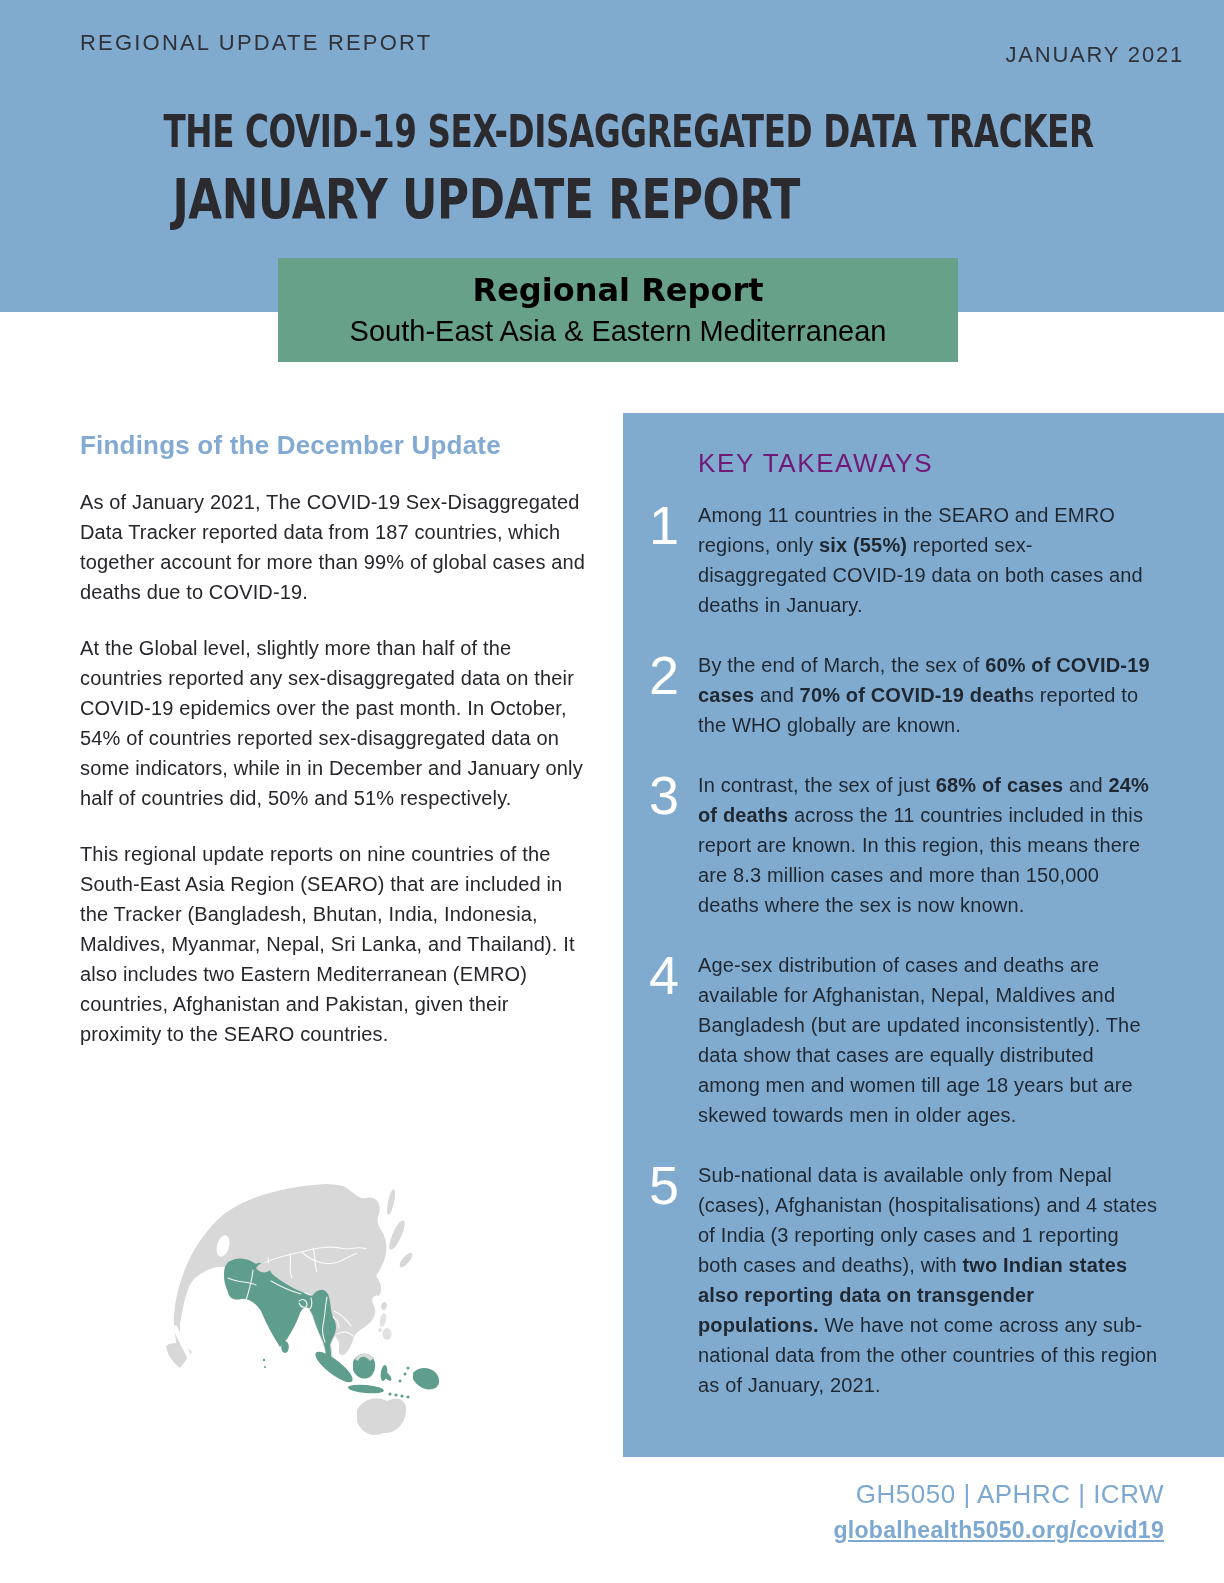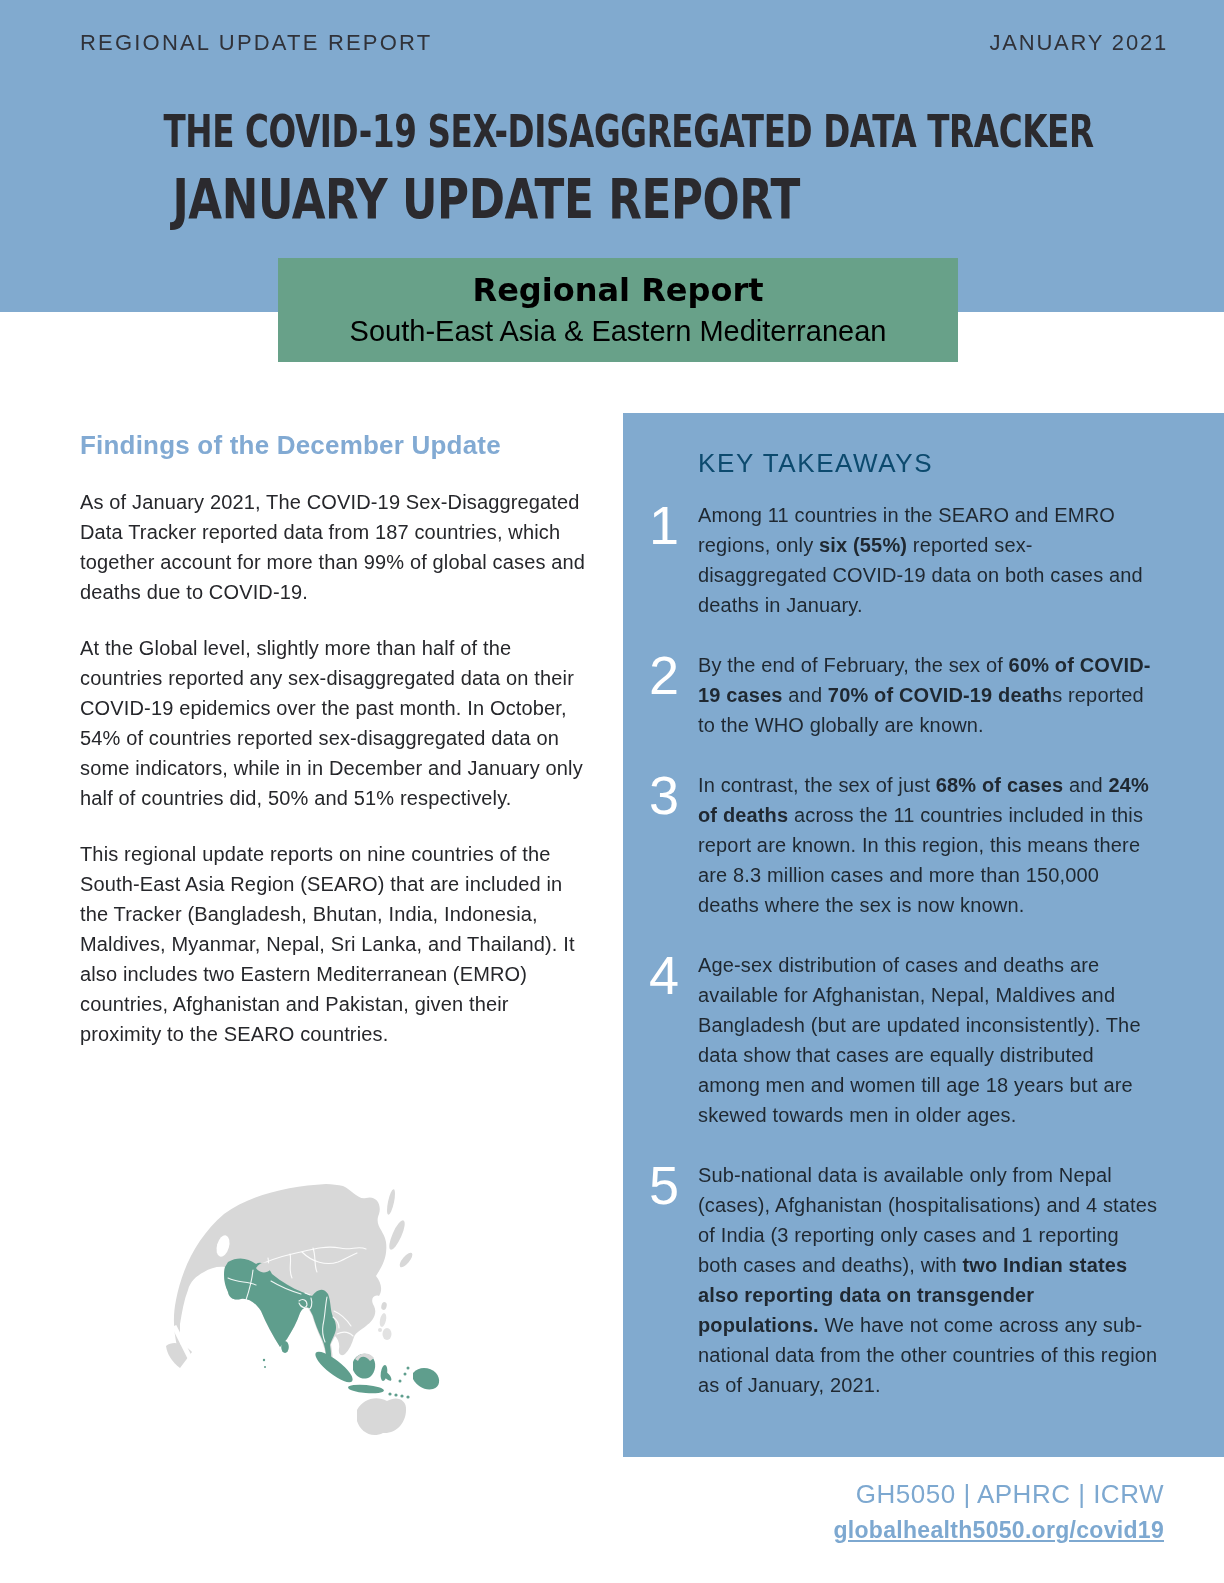--- a/index.html
+++ b/index.html
@@ -7,21 +7,21 @@
     --footer-blue:#7da8d0; --map-land:#d8d8d8; --map-land-light:#e2e2e2;
     --map-green:#5f9e8d; --title-dark:#2b2a2e; --body-dark:#26272b; --panel-text:#1f2831;
   }
   *{margin:0;padding:0;box-sizing:border-box;}
   html,body{width:1224px;}
   body{position:relative;height:1583px;background:#fff;font-family:"Liberation Sans",sans-serif;overflow:hidden;}
 
   .band{position:absolute;left:0;top:0;width:1224px;height:312px;background:var(--band-blue);}
   .kicker{position:absolute;top:30px;font-size:22px;font-weight:500;letter-spacing:2.2px;color:#303239;}
   .kicker.left{left:80px;}
-  .kicker.right{right:56px;letter-spacing:1.8px;}
+  .kicker.right{right:40px;letter-spacing:1.8px;margin-top:12px;}
 
   .title-wrap{position:absolute;left:0;width:972px;text-align:center;white-space:nowrap;}
   .title-wrap.t1{top:106px;}
   .title-wrap.t2{top:166px;}
   .display{display:inline-block;font-family:"DejaVu Sans",sans-serif;font-weight:800;color:var(--title-dark);letter-spacing:-.5px;}
   .t1 .display{font-size:44px;transform:scaleX(.74);transform-origin:center;}
   .t2 .display{font-size:56px;transform:scaleX(.78);transform-origin:center;}
 
   .region-box{position:absolute;left:278px;top:258px;width:680px;height:104px;background:var(--box-green);text-align:center;color:#000000;padding-top:13px;}
   .region-box .rb-title{font-family:"DejaVu Sans",sans-serif;font-size:32px;font-weight:700;line-height:38px;}
@@ -32,21 +32,21 @@
   .left-col p{font-size:20px;line-height:30px;color:var(--body-dark);letter-spacing:.15px;margin-bottom:26px;}
 
   .map-wrap{position:absolute;left:150px;top:1140px;width:420px;height:330px;}
   .land{fill:var(--map-land);}
   .land-light{fill:var(--map-land-light);}
   .hl{fill:var(--map-green);}
   .sea{fill:#fff;}
   .wb{fill:none;stroke:#fff;stroke-width:1.1;stroke-linecap:round;opacity:.9;}
 
   .panel{position:absolute;left:623px;top:413px;width:601px;height:1044px;background:var(--band-blue);padding-top:36px;}
-  .kt-heading{margin:0 0 22px 75px;color:#0c4a6e;font-size:26px;line-height:29px;font-weight:500;letter-spacing:1.6px;}
+  .kt-heading{margin:0 0 22px 75px;color:#701a75;font-size:26px;line-height:29px;font-weight:500;letter-spacing:1.6px;}
   .kt-item{display:flex;margin:0 0 30px 26px;}
   .kt-num{flex:none;width:49px;color:#fff;font-size:54px;line-height:50px;font-weight:400;font-family:"Liberation Sans",sans-serif;}
   .kt-body{width:462px;font-size:20px;line-height:30px;color:var(--panel-text);letter-spacing:.15px;}
   .kt-body .b{font-weight:700;}
 
   .footer{position:absolute;left:0;top:1479px;width:1164px;text-align:right;color:var(--footer-blue);}
   .footer .f1{font-size:26px;font-weight:500;letter-spacing:.5px;margin-bottom:7px;}
   .footer .f2{display:inline-block;font-size:23px;font-weight:700;letter-spacing:.3px;text-decoration:underline;}
 </style>
 </head>
@@ -154,21 +154,21 @@
 
 <div class="panel">
   <div class="kt-heading">KEY TAKEAWAYS</div>
 
   <div class="kt-item">
     <div class="kt-num">1</div>
     <div class="kt-body"><span>Among 11 countries in the SEARO and EMRO regions, only </span><span class="b">six (55%)</span><span> reported sex-disaggregated COVID-19 data on both cases and deaths in January.</span></div>
   </div>
   <div class="kt-item">
     <div class="kt-num">2</div>
-    <div class="kt-body"><span>By the end of February, the sex of </span><span class="b">60% of COVID-19 cases</span><span> and </span><span class="b">70% of COVID-19 death</span><span>s reported to the WHO globally are known.</span></div>
+    <div class="kt-body"><span>By the end of March, the sex of </span><span class="b">60% of COVID-19 cases</span><span> and </span><span class="b">70% of COVID-19 death</span><span>s reported to the WHO globally are known.</span></div>
   </div>
   <div class="kt-item">
     <div class="kt-num">3</div>
     <div class="kt-body"><span>In contrast, the sex of just </span><span class="b">68% of cases</span><span> and </span><span class="b">24% of deaths</span><span> across the 11 countries included in this report are known. In this region, this means there are 8.3 million cases and more than 150,000 deaths where the sex is now known.</span></div>
   </div>
   <div class="kt-item">
     <div class="kt-num">4</div>
     <div class="kt-body"><span>Age-sex distribution of cases and deaths are available for Afghanistan, Nepal, Maldives and Bangladesh (but are updated inconsistently). The data show that cases are equally distributed among men and women till age 18 years but are skewed towards men in older ages.</span></div>
   </div>
   <div class="kt-item">

